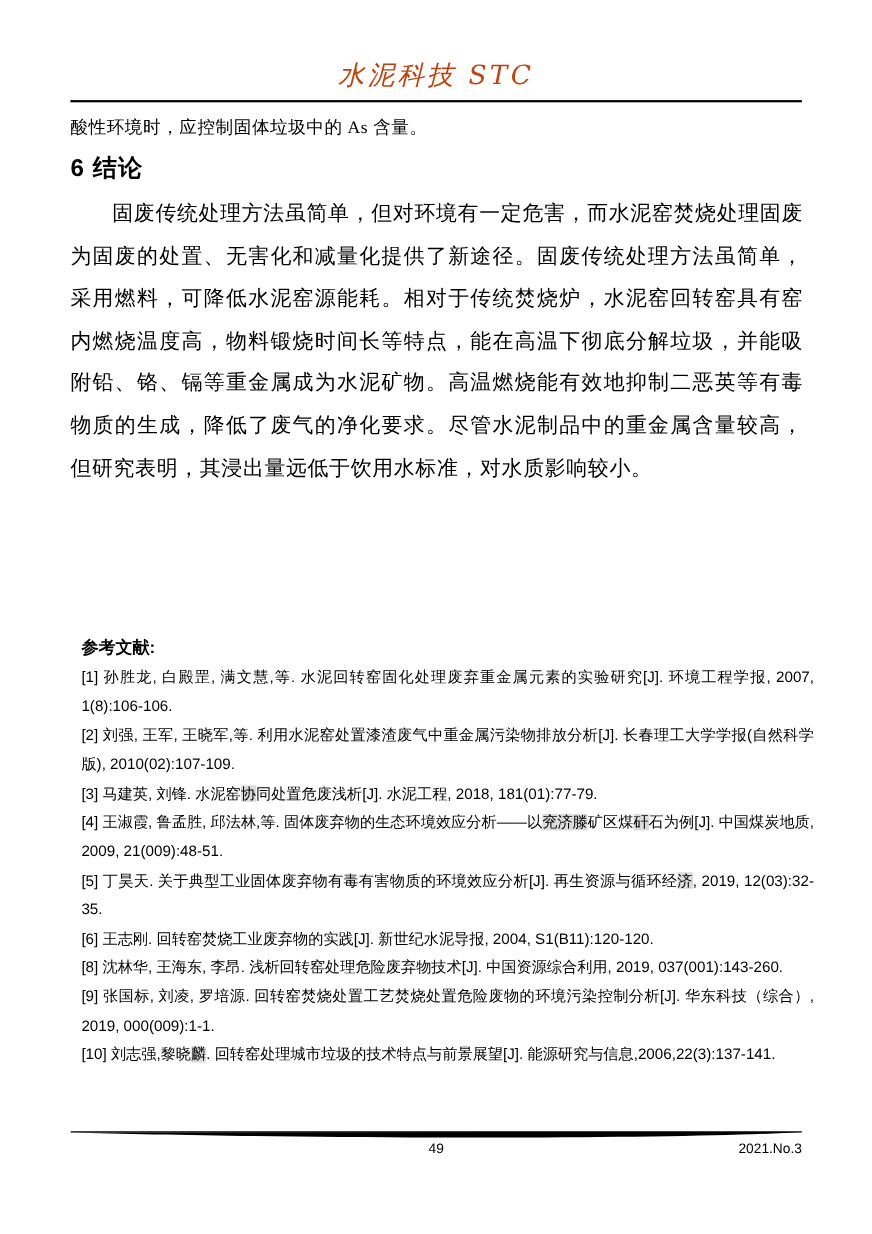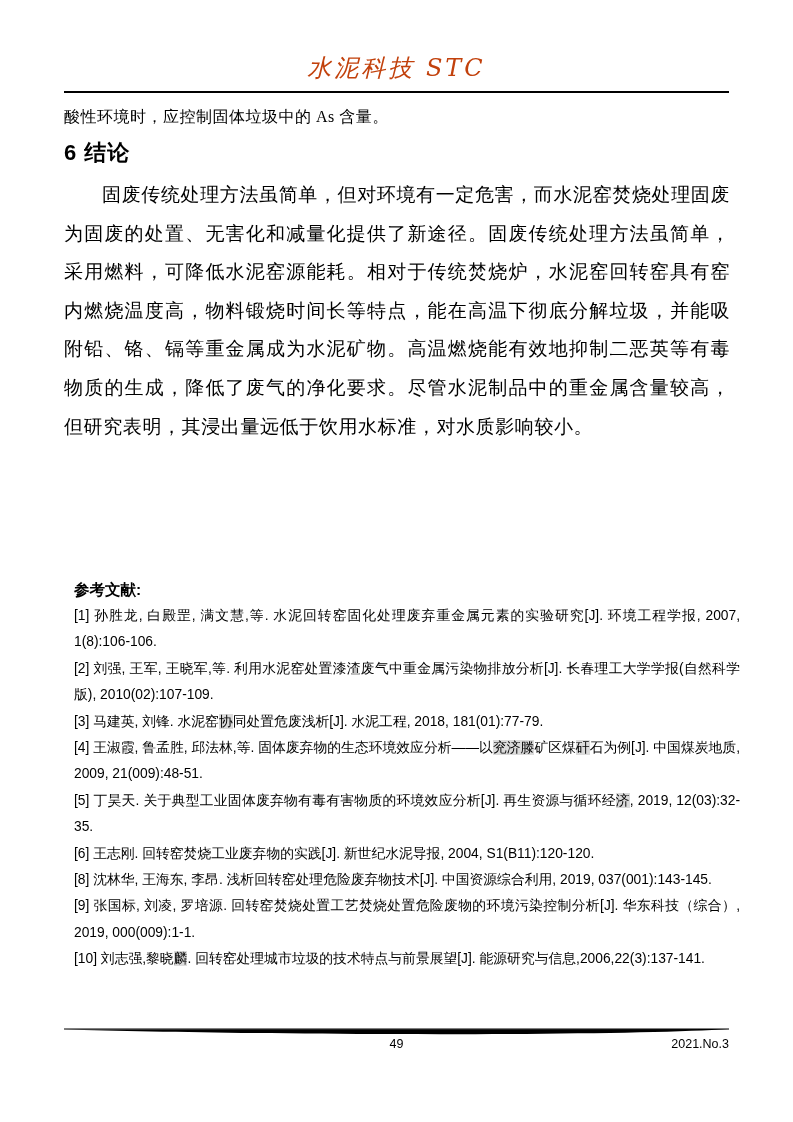--- a/index.html
+++ b/index.html
@@ -99,21 +99,21 @@
   <p class="conclusion">固废传统处理方法虽简单，但对环境有一定危害，而水泥窑焚烧处理固废为固废的处置、无害化和减量化提供了新途径。固废传统处理方法虽简单，采用燃料，可降低水泥窑源能耗。相对于传统焚烧炉，水泥窑回转窑具有窑内燃烧温度高，物料锻烧时间长等特点，能在高温下彻底分解垃圾，并能吸附铅、铬、镉等重金属成为水泥矿物。高温燃烧能有效地抑制二恶英等有毒物质的生成，降低了废气的净化要求。尽管水泥制品中的重金属含量较高，但研究表明，其浸出量远低于饮用水标准，对水质影响较小。</p>
 
   <div class="references">
     <div class="ref-heading">参考文献:</div>
     <div class="ref-item">[1] 孙胜龙, 白殿罡, 满文慧,等. 水泥回转窑固化处理废弃重金属元素的实验研究[J]. 环境工程学报, 2007, 1(8):106-106.</div>
     <div class="ref-item">[2] 刘强, 王军, 王晓军,等. 利用水泥窑处置漆渣废气中重金属污染物排放分析[J]. 长春理工大学学报(自然科学版), 2010(02):107-109.</div>
     <div class="ref-item">[3] 马建英, 刘锋. 水泥窑<span class="hl">协</span>同处置危废浅析[J]. 水泥工程, 2018, 181(01):77-79.</div>
     <div class="ref-item">[4] 王淑霞, 鲁孟胜, 邱法林,等. 固体废弃物的生态环境效应分析——以<span class="hl">兖</span><span class="hl">济</span><span class="hl">滕</span>矿区煤<span class="hl">矸</span>石为例[J]. 中国煤炭地质, 2009, 21(009):48-51.</div>
     <div class="ref-item">[5] 丁昊天. 关于典型工业固体废弃物有毒有害物质的环境效应分析[J]. 再生资源与循环经<span class="hl">济</span>, 2019, 12(03):32-35.</div>
     <div class="ref-item">[6] 王志刚. 回转窑焚烧工业废弃物的实践[J]. 新世纪水泥导报, 2004, S1(B11):120-120.</div>
-    <div class="ref-item">[8] 沈林华, 王海东, 李昂. 浅析回转窑处理危险废弃物技术[J]. 中国资源综合利用, 2019, 037(001):143-145.</div>
+    <div class="ref-item">[8] 沈林华, 王海东, 李昂. 浅析回转窑处理危险废弃物技术[J]. 中国资源综合利用, 2019, 037(001):143-260.</div>
     <div class="ref-item">[9] 张国标, 刘凌, 罗培源. 回转窑焚烧处置工艺焚烧处置危险废物的环境污染控制分析[J]. 华东科技（综合）, 2019, 000(009):1-1.</div>
     <div class="ref-item">[10] 刘志强,黎晓<span class="hl">麟</span>. 回转窑处理城市垃圾的技术特点与前景展望[J]. 能源研究与信息,2006,22(3):137-141.</div>
   </div>
 
   <svg class="footer-rule" viewBox="0 0 665 9" preserveAspectRatio="none" xmlns="http://www.w3.org/2000/svg">
     <line x1="0" y1="1" x2="665" y2="1" stroke="#000" stroke-width="1.1"></line>
     <path d="M0 1.5 L665 1 C 610 4.8 470 6.6 330 6.1 C 200 5.7 80 3.6 0 1.5 Z" fill="#000"></path>
   </svg>
 
   <div class="footer-row">

